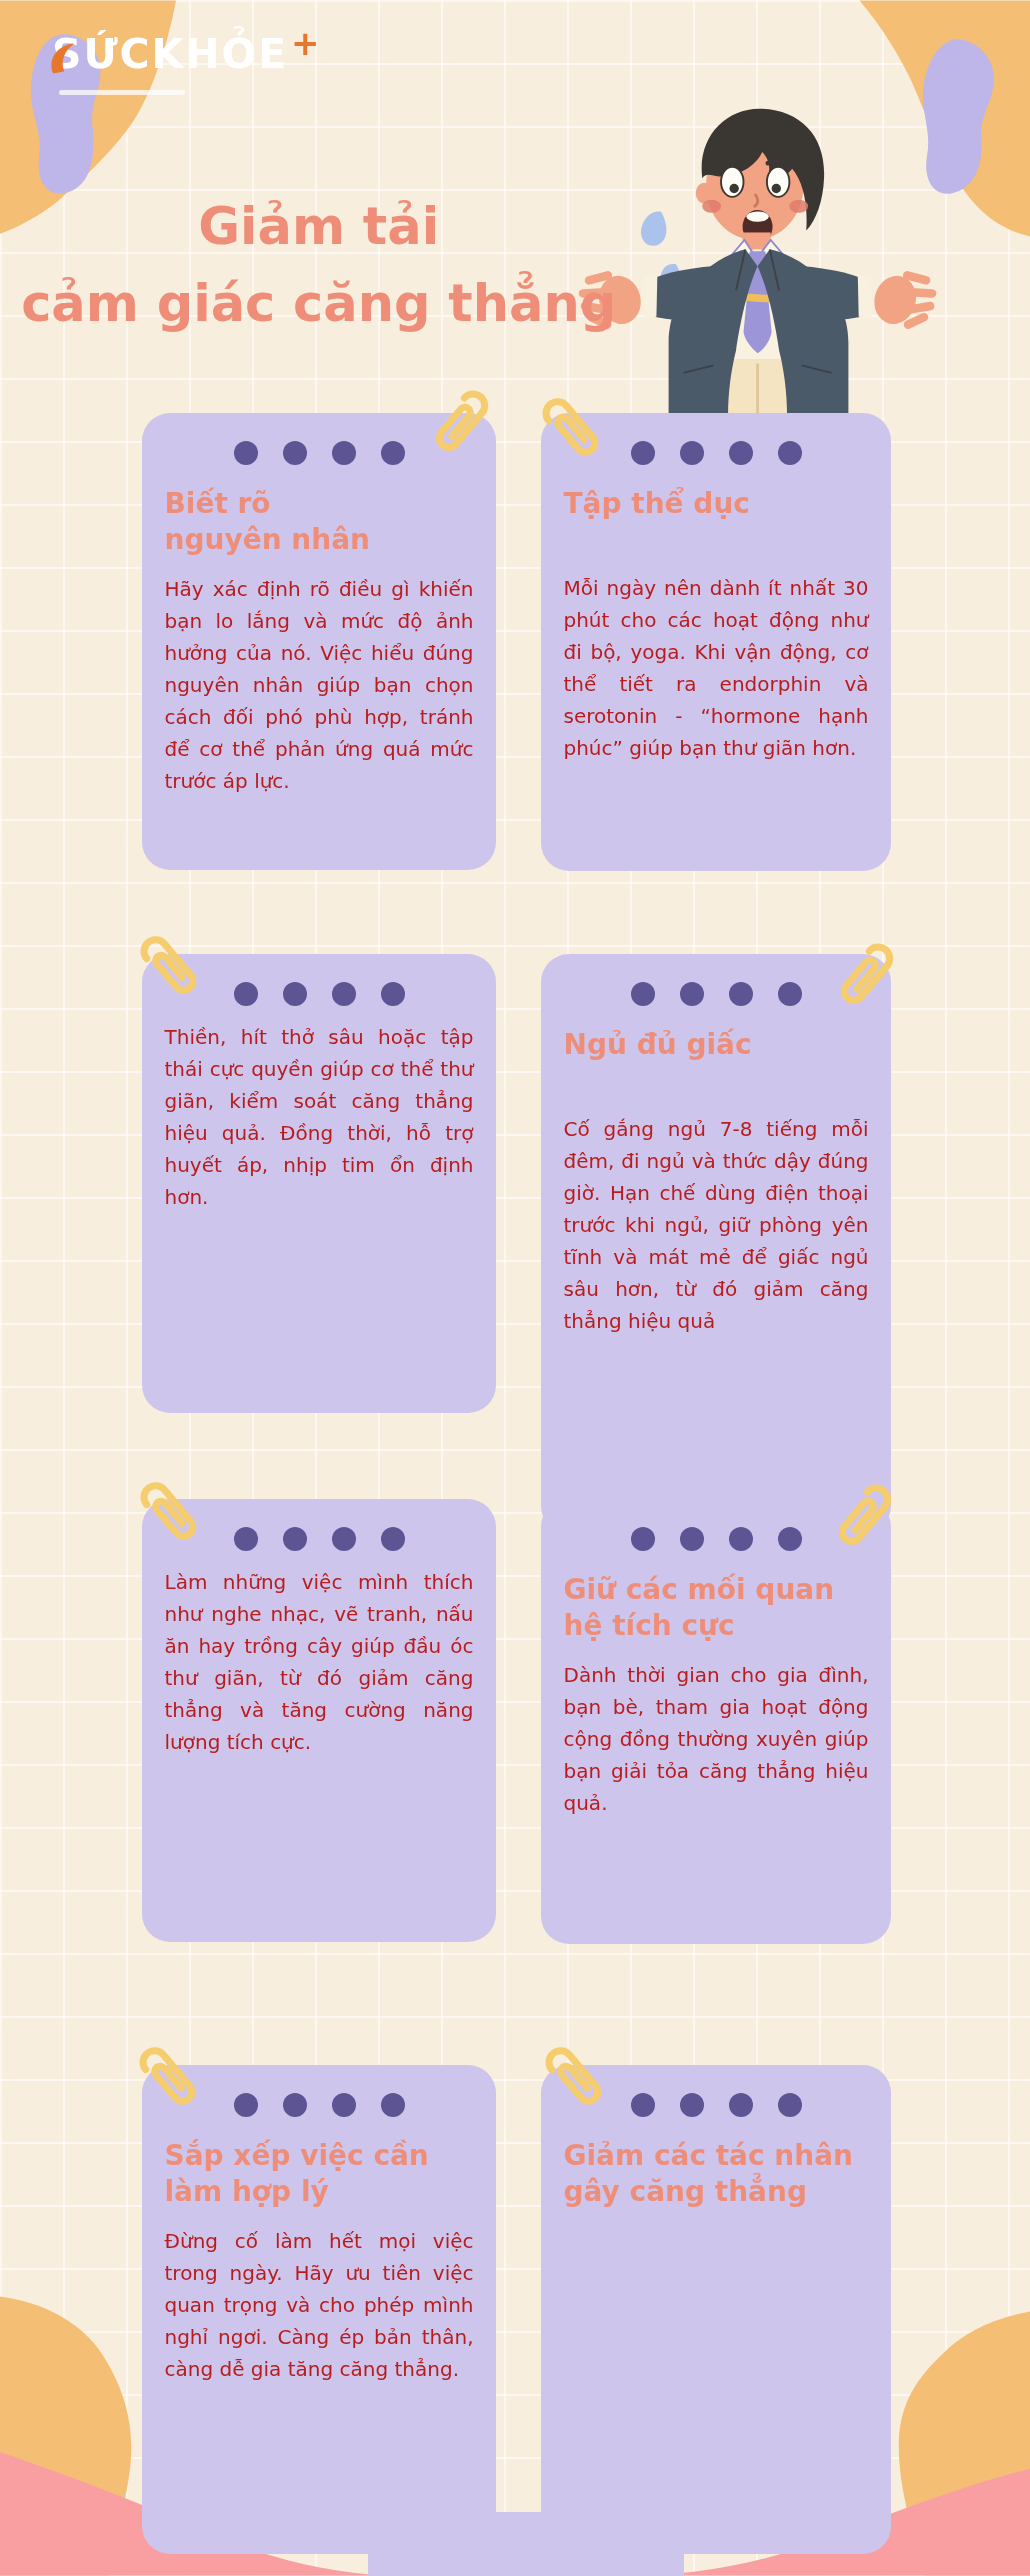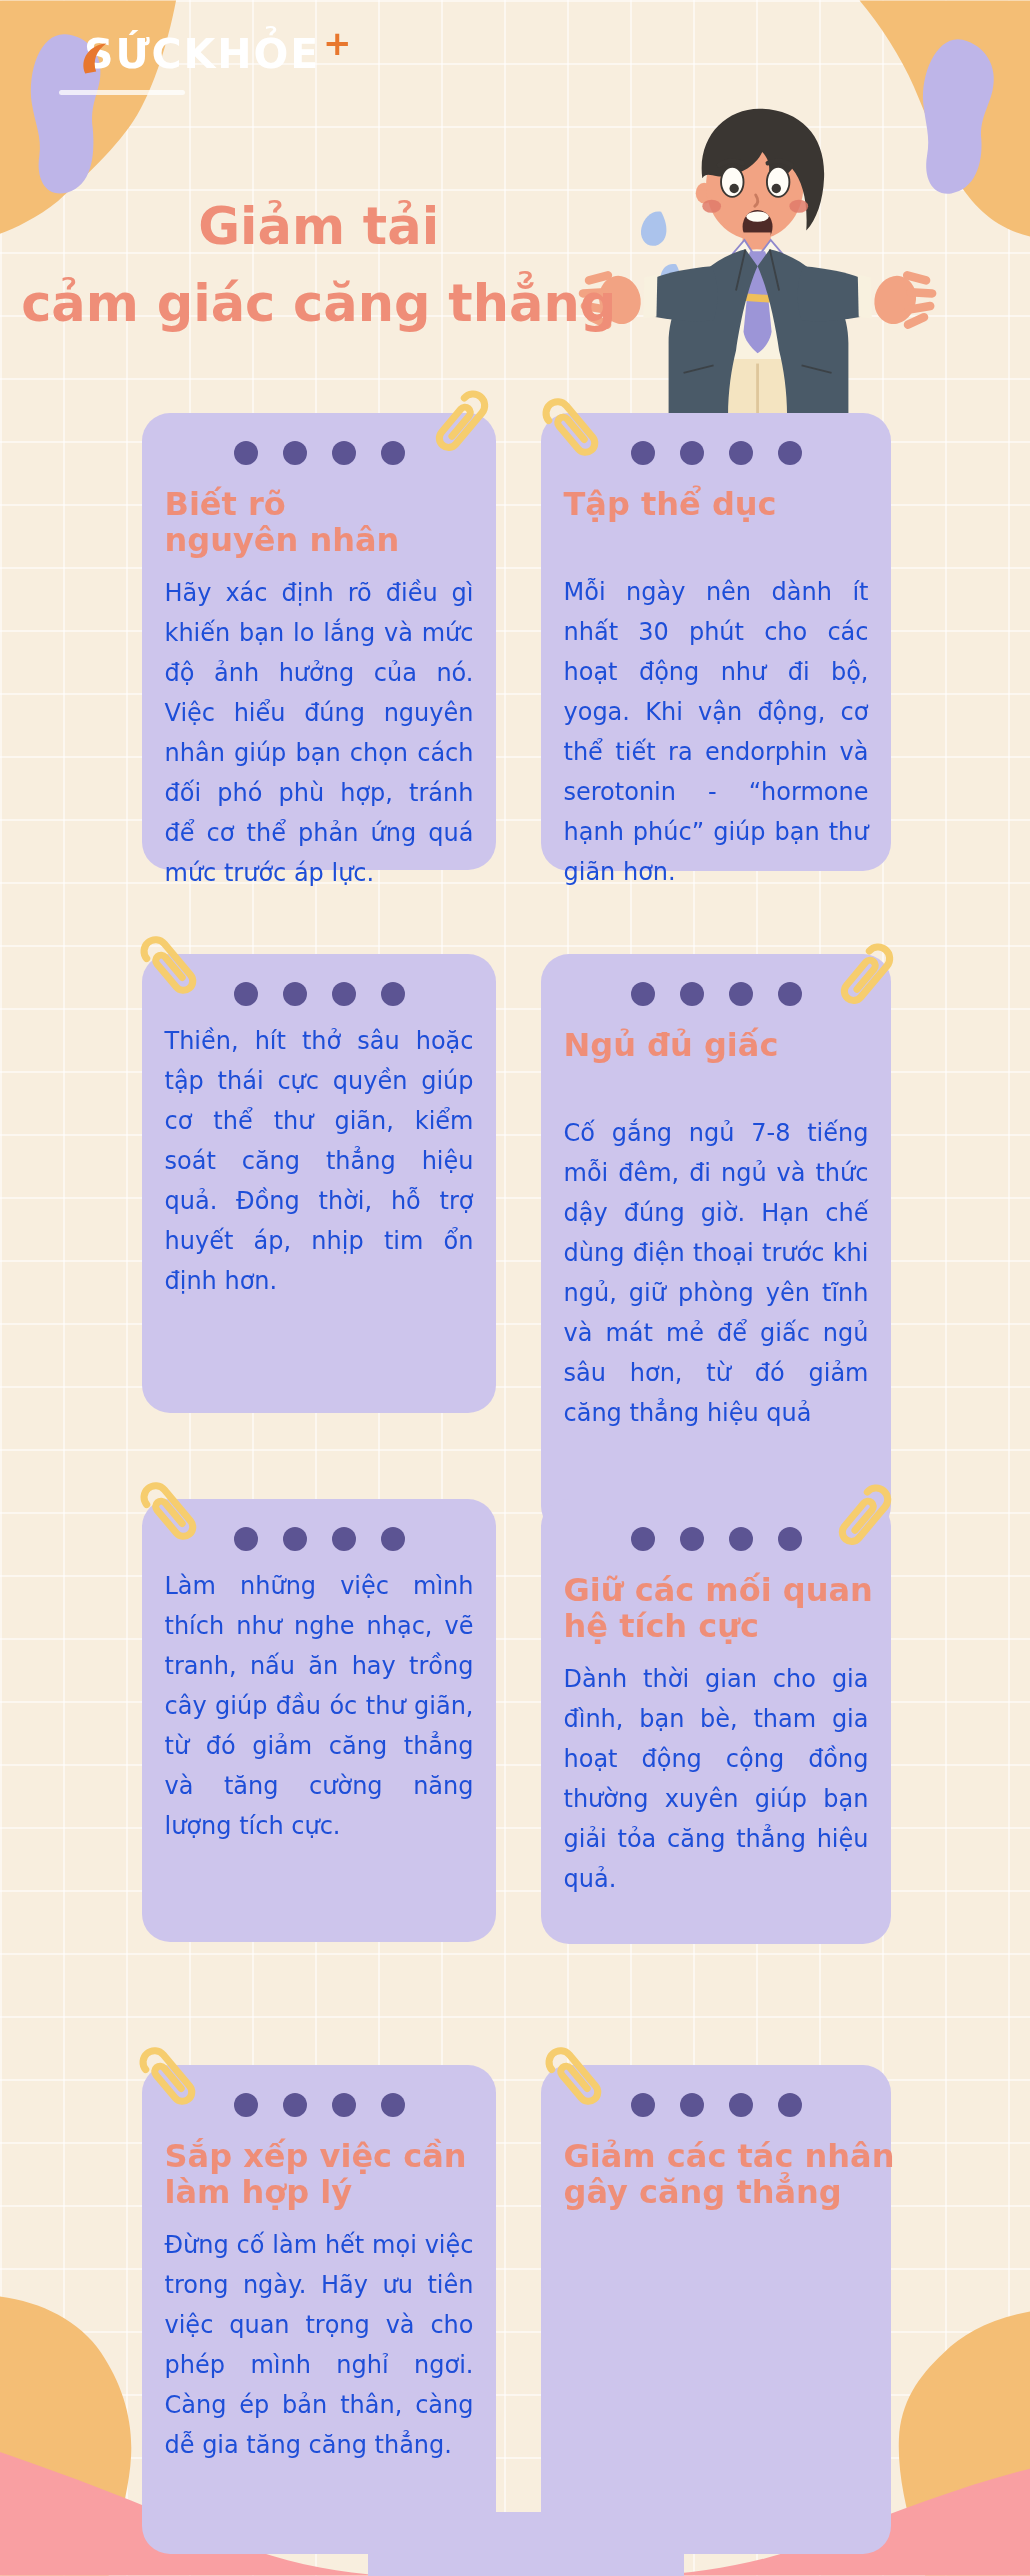--- a/index.html
+++ b/index.html
@@ -9,36 +9,36 @@
     background-color:#F8EEDE;
     background-image:
       linear-gradient(rgba(255,255,255,.55) 1.9px, transparent 1.9px),
       linear-gradient(90deg, rgba(255,255,255,.55) 1.9px, transparent 1.9px);
     background-size:63px 63px;
     font-family:"DejaVu Sans","Liberation Sans",sans-serif;
   }
   .bg-decor{position:absolute;left:0;top:0;z-index:0;}
   .man{position:absolute;left:571px;top:92px;width:375px;height:339px;z-index:1;}
   .logo{position:absolute;left:52px;top:34px;z-index:2;color:#fff;font-weight:bold;
-        font-size:41px;letter-spacing:1.9px;line-height:1;margin-left:32px;}
+        font-size:41px;letter-spacing:1.9px;line-height:1;}
   .logo .plus{color:#E8772E;font-size:34px;font-weight:bold;position:relative;top:-13px;margin-left:2.8px;}
   .logo-swoosh{position:absolute;left:-7.5px;top:5.6px;z-index:3;}
   .tagline-bar{position:absolute;left:59px;top:90px;width:126px;height:4.7px;border-radius:2.8px;
         background:rgba(255,255,255,.75);z-index:2;}
   .main-title{position:absolute;left:4.7px;top:141px;width:628px;z-index:2;text-align:center;
         color:#EF8E78;font-weight:bold;font-size:51px;line-height:1.5;margin-top:48px;}
   .main-title span{display:block;}
   .card{position:absolute;z-index:2;background:#CDC5EC;border-radius:28px;
         padding:0 22.5px;box-sizing:border-box;}
   .dots{margin-top:28px;display:flex;justify-content:center;gap:25px;}
   .dot{width:24px;height:24px;border-radius:50%;background:#5C5493;}
   .card-title{margin:20.6px 0 0 0;min-height:71px;color:#EF8E78;font-weight:bold;
-        font-size:32px;line-height:36px;}
+        font-size:28px;line-height:36px;}
   .card-title span{display:block;white-space:nowrap;}
-  .card-body{margin:15px 0 0 0;color:#1d4ed8;font-size:24px;line-height:40px;
+  .card-body{margin:15px 0 0 0;color:#b91c1c;font-size:20px;line-height:32px;
         text-align:justify;}
   .tab{border-radius:0;padding:0;}
   .clip{position:absolute;z-index:3;width:62px;height:86px;}
 </style>
 </head>
 <body>
 
 <div class="canvas">
 
   <svg class="bg-decor" width="1030" height="2576" viewBox="0 0 1100 2750">

